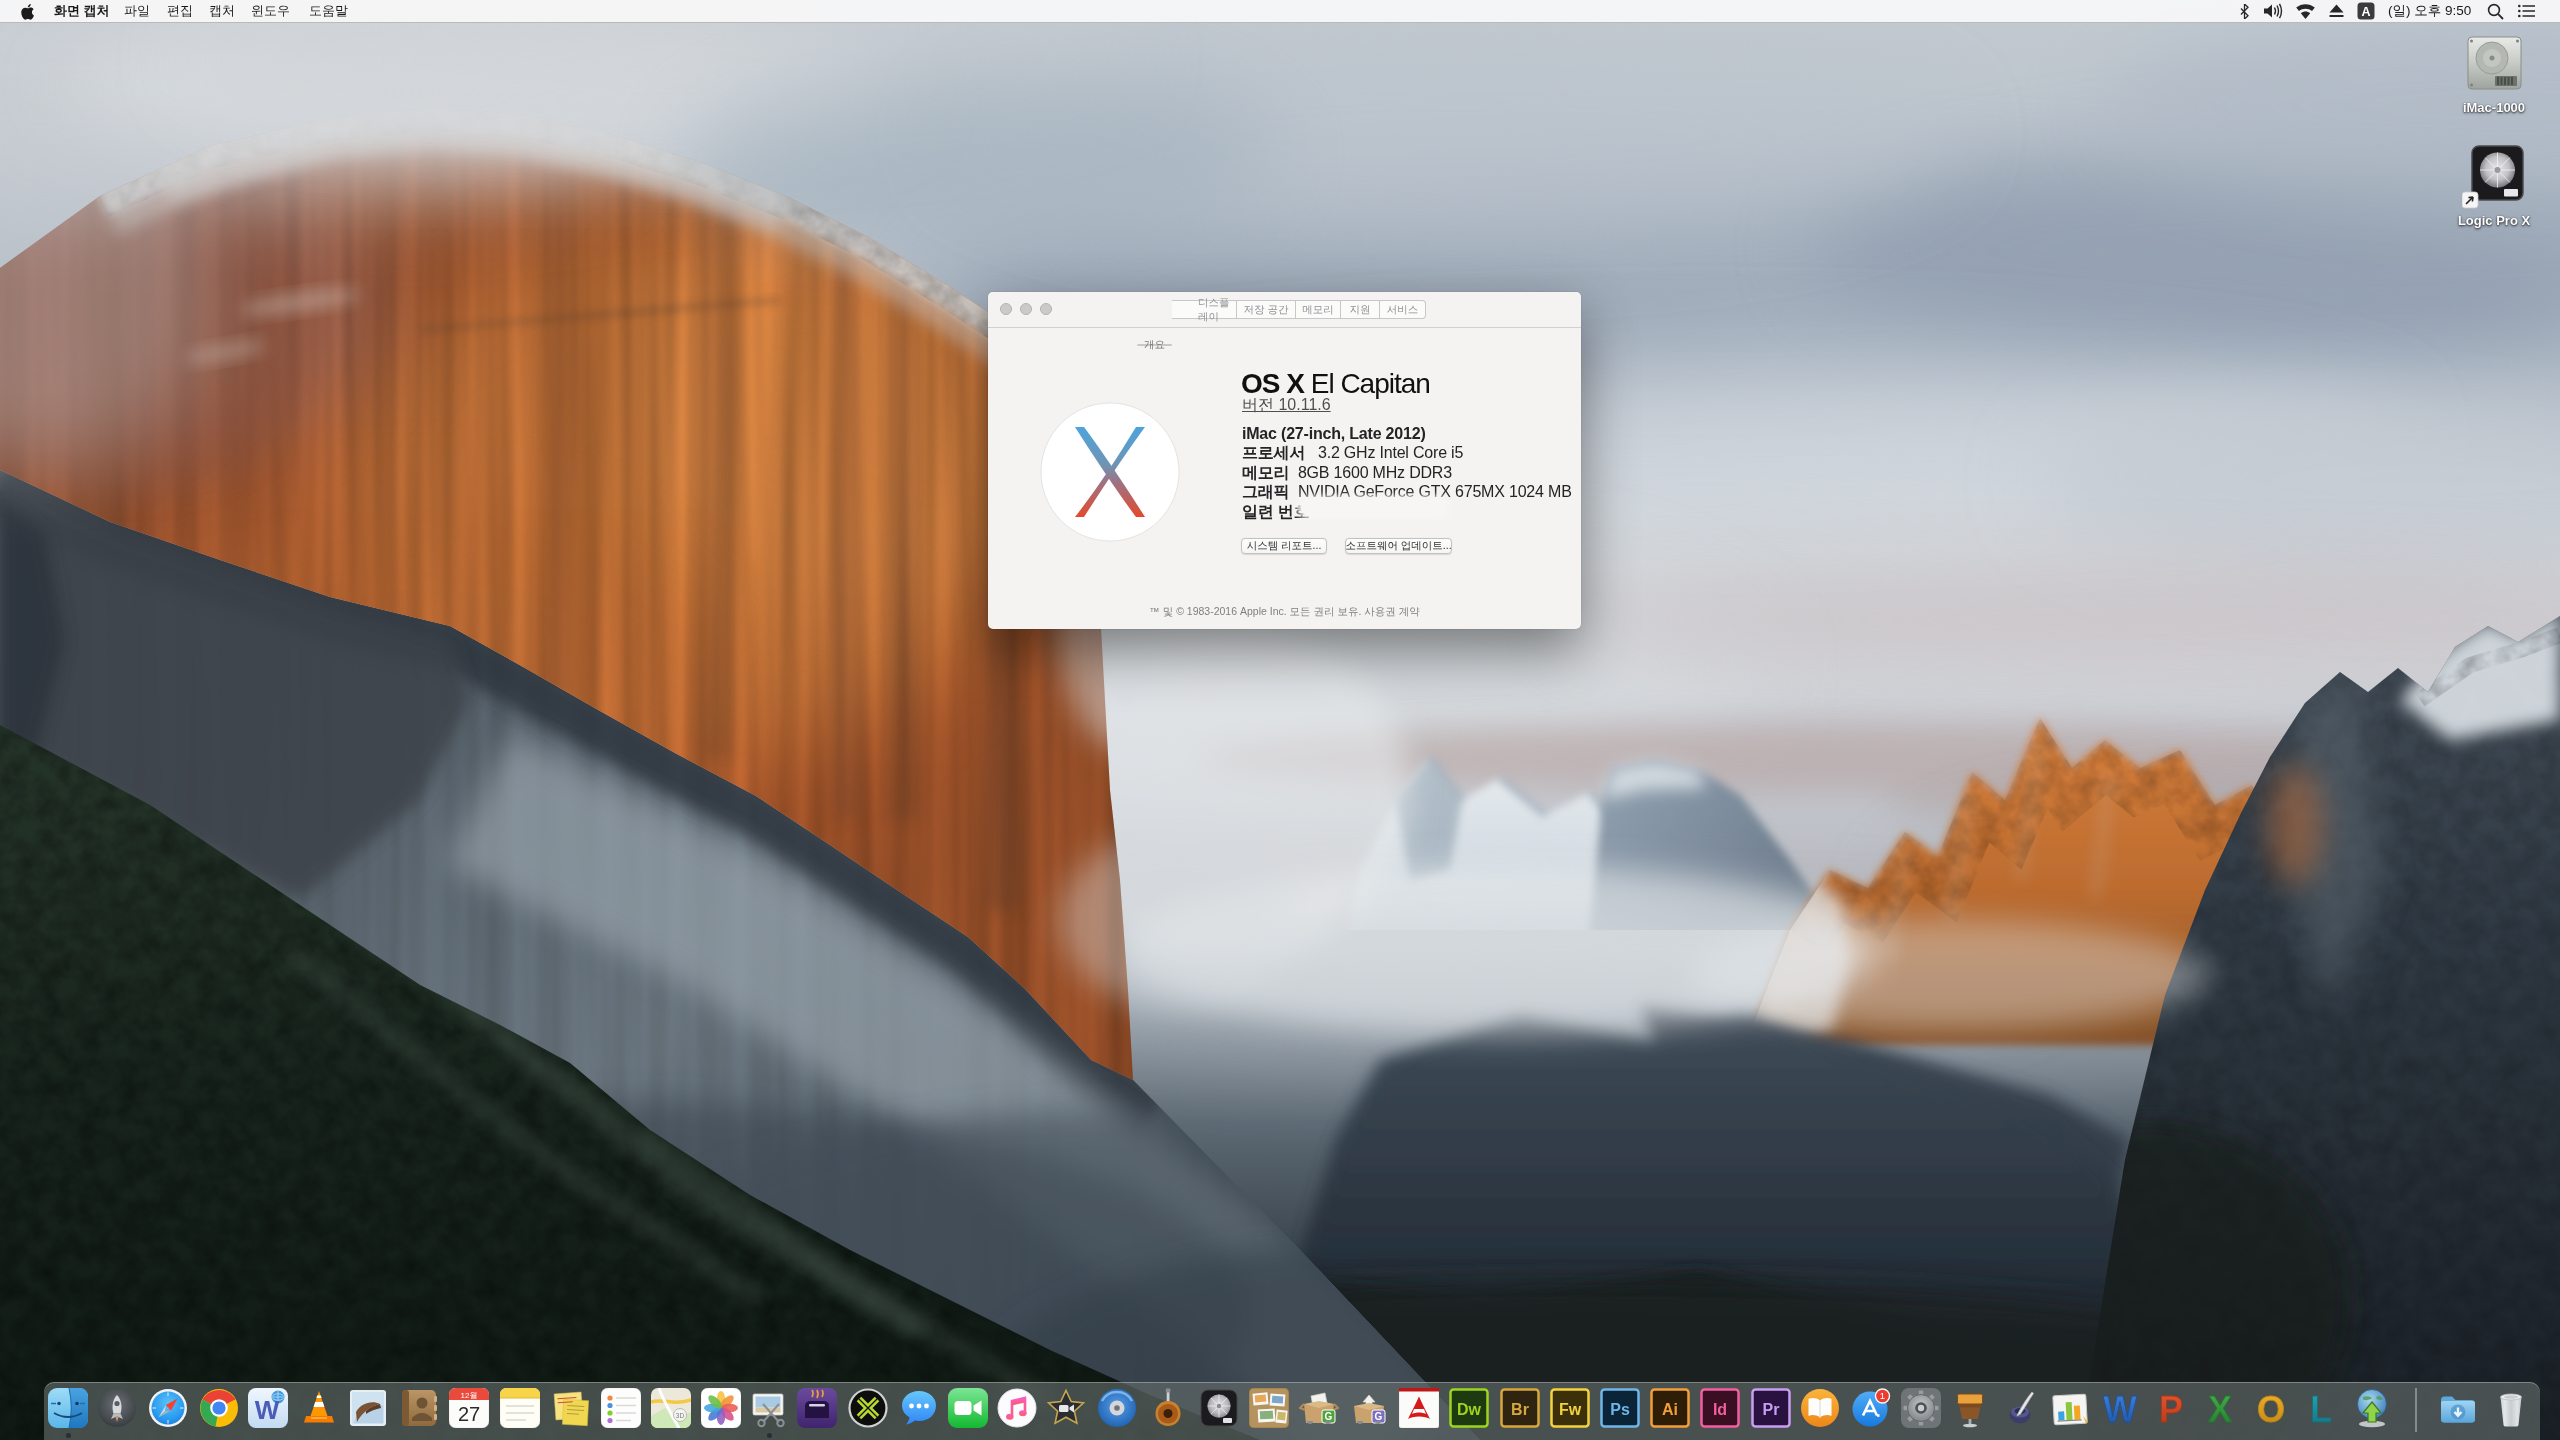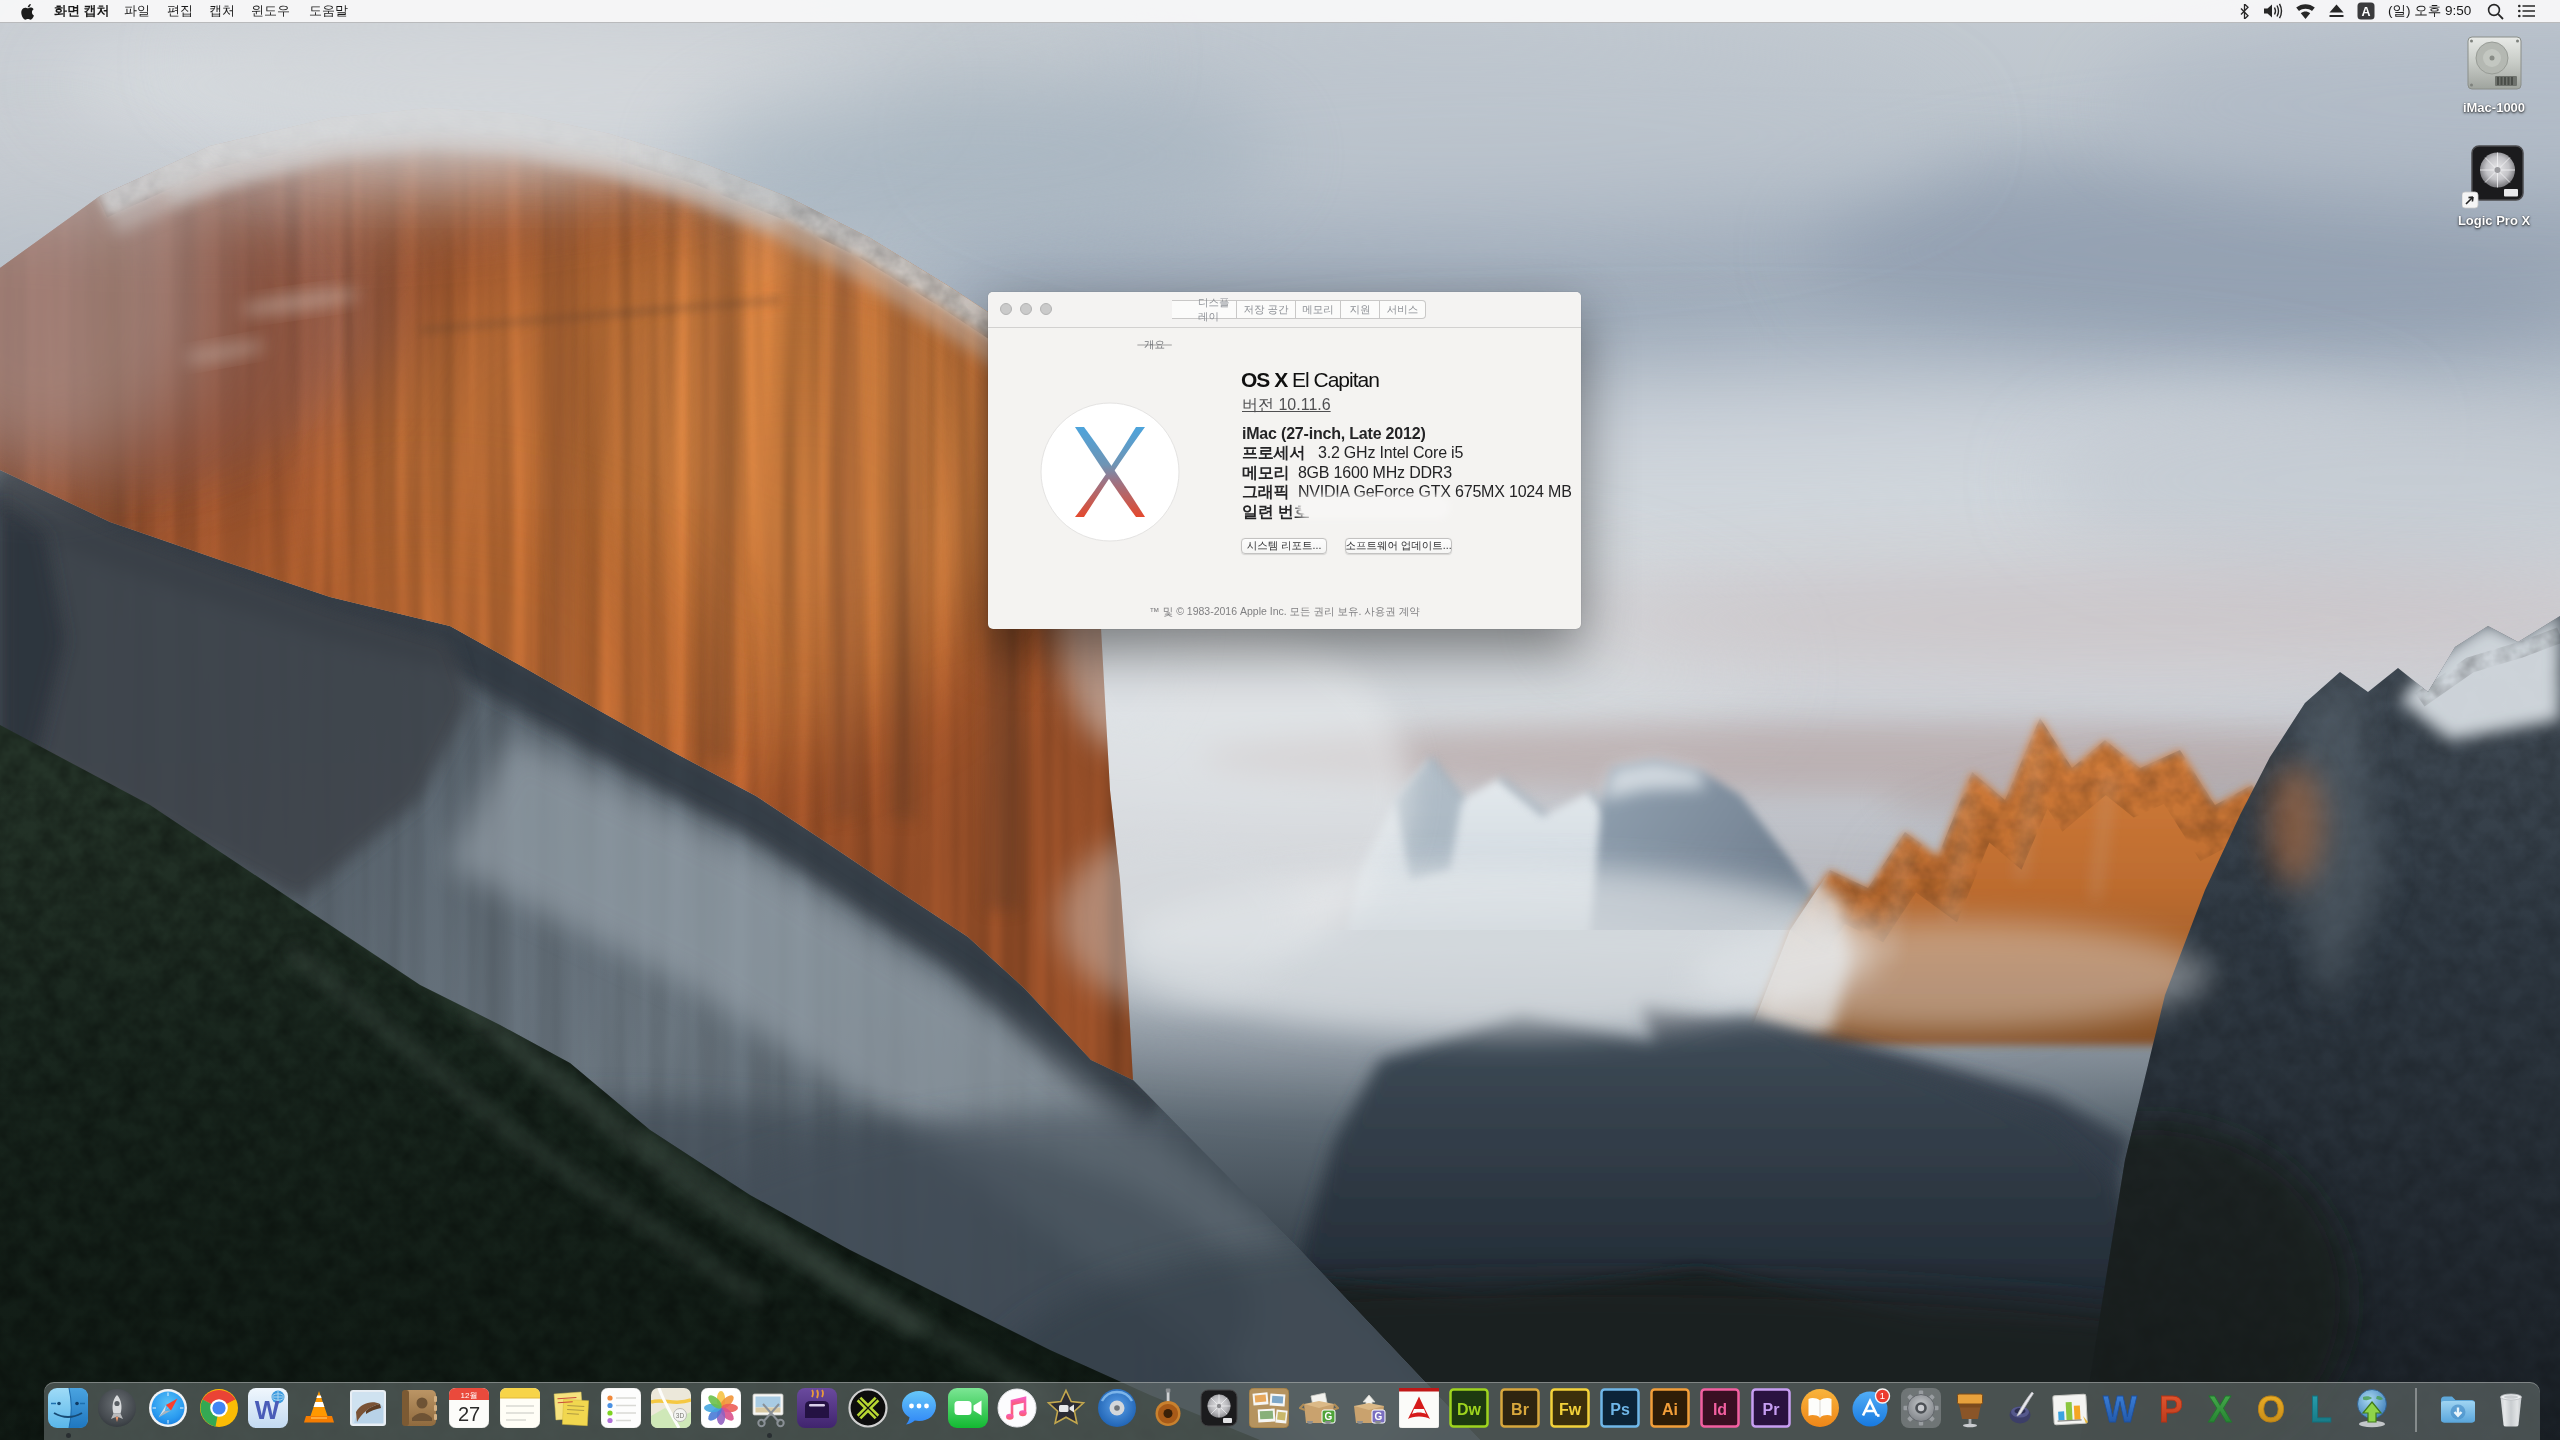--- a/index.html
+++ b/index.html
@@ -10,21 +10,21 @@
 #status svg,#menubar svg{display:block;}
 .sic{position:absolute;top:0;height:22px;display:flex;align-items:center;}
 #win{position:absolute;left:988px;top:292px;width:593px;height:337px;background:#f4f3f1;border-radius:5px;box-shadow:0 22px 55px rgba(0,0,0,.45),0 0 1px rgba(0,0,0,.35);z-index:40;font-family:"Liberation Sans",sans-serif;}
 #win .tbar{position:absolute;left:0;top:0;width:100%;height:35px;background:#f4f3f2;border-bottom:1px solid #d2d1d0;border-radius:5px 5px 0 0;}
 .tl{position:absolute;top:11px;width:12px;height:12px;border-radius:50%;background:#cacaca;border:0.5px solid #b3b3b3;box-sizing:border-box;}
 .seg{position:absolute;left:149px;top:8px;height:19px;display:flex;font-size:10.5px;color:#8e9196;}
 .seg>div{border:1px solid #c9c8c7;border-left:none;background:#fbfbfa;display:flex;align-items:center;justify-content:center;box-sizing:border-box;}
 .seg>div:first-child{border-left:1px solid #c9c8c7;border-radius:4px 0 0 4px;background:#d2d1d0;color:#77797d;}
 .seg>div:last-child{border-radius:0 4px 4px 0;}
 #xlogo{position:absolute;left:52px;top:110px;}
-.wtitle{position:absolute;left:253px;top:76px;font-size:21px;color:#101010;letter-spacing:-1px;}
+.wtitle{position:absolute;left:253px;top:76px;font-size:28px;color:#101010;letter-spacing:-1px;}
 .wver{position:absolute;left:254px;top:103px;font-size:16px;color:#4f4f51;text-decoration:underline;}
 .wspecs{position:absolute;left:254px;top:132px;font-size:16px;color:#242426;line-height:19.4px;letter-spacing:-0.2px;}
 .wbtn{position:absolute;top:246px;height:16px;white-space:nowrap;overflow:hidden;background:linear-gradient(#fdfdfd,#f5f5f4);border:1px solid #c3c2c1;border-radius:4px;font-size:10.5px;color:#303032;display:flex;align-items:center;justify-content:center;box-sizing:border-box;box-shadow:0 0.5px 1px rgba(0,0,0,.12);}
 .wcopy{position:absolute;left:0;top:313px;width:100%;text-align:center;font-size:10.5px;color:#7f7f81;}
 .serialblur{position:absolute;left:313px;top:208px;width:145px;height:15px;background:#f7f6f5;border-radius:7px;box-shadow:0 0 6px 4px #f7f6f5;}
 .dicon{position:absolute;z-index:30;}
 .dlabel{position:absolute;z-index:30;color:#fff;font-size:13px;font-weight:bold;text-align:center;text-shadow:0 1px 2.5px rgba(0,0,0,.85),0 0 1px rgba(0,0,0,.5);}
 #dock{position:absolute;left:44px;top:1382px;width:2496px;height:58px;background:rgba(98,108,106,.65);border-radius:10px 10px 0 0;box-shadow:inset 0 1px 0 rgba(255,255,255,.3);z-index:55}
 .dk{position:absolute;top:1388px;width:40px;height:40px;z-index:60}
 .dk svg{display:block}

